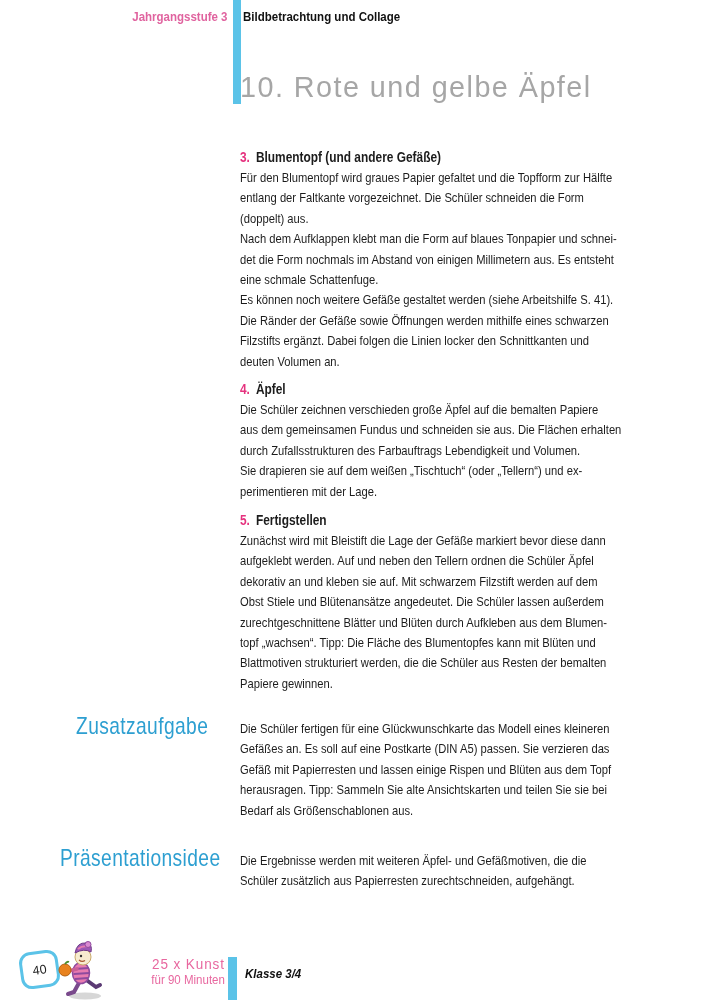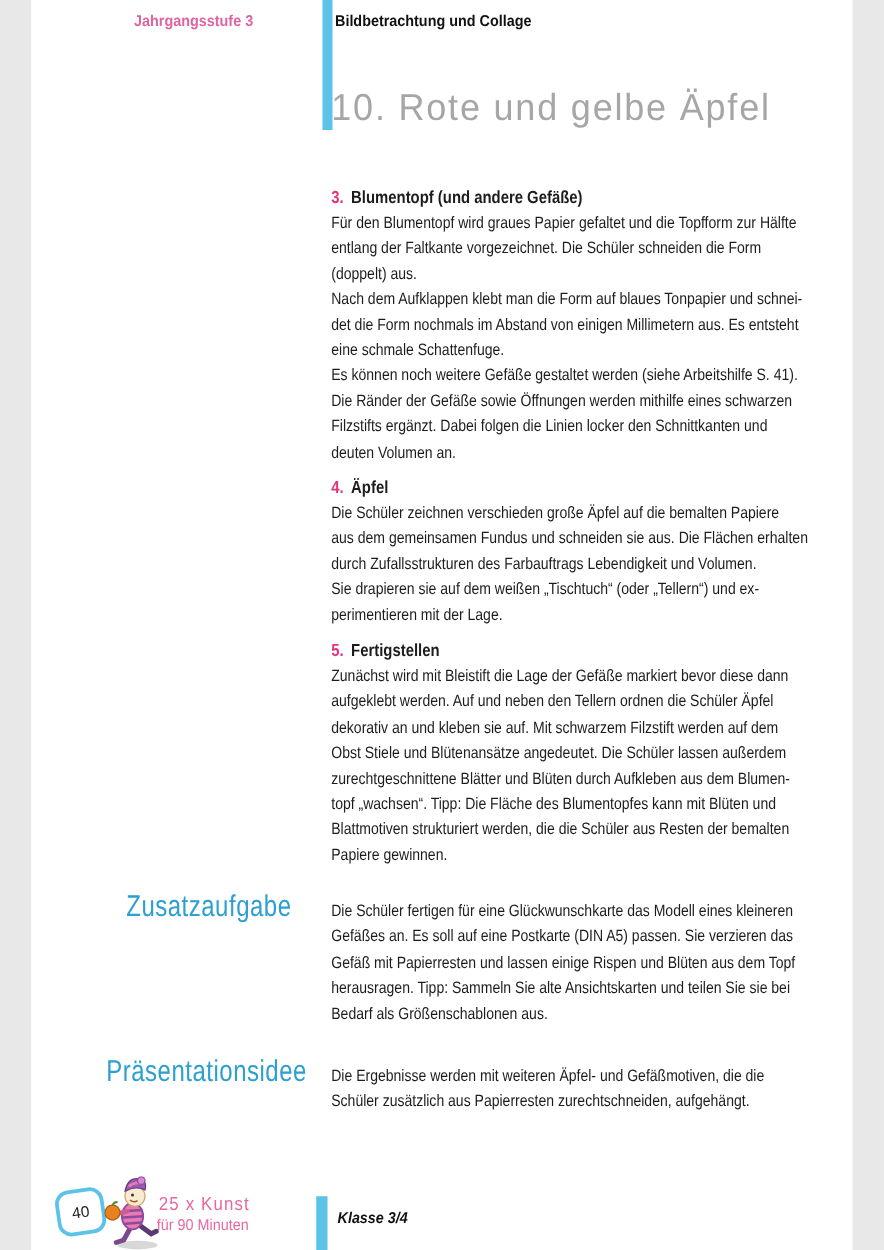--- a/index.html
+++ b/index.html
@@ -1,17 +1,17 @@
 <!DOCTYPE html>
 <html><head>
 <meta charset="utf-8">
 <style>
   html,body{margin:0;padding:0;background:#e8e8e8;}
   .page{
-    position:relative;width:657px;height:1000px;margin:0 auto;
+    position:relative;width:707px;height:1000px;margin:0 auto;
     background:#ffffff;overflow:hidden;
     font-family:"Liberation Sans",sans-serif;color:#1c1c1c;
   }
 
   
   .grade-label{
     position:absolute;top:10px;right:479px;
     font-size:12.5px;font-weight:bold;color:#e0639f;
     white-space:nowrap;transform:scaleX(.92);transform-origin:100% 0;
   }
@@ -58,21 +58,21 @@
   
   .page-badge{
     position:absolute;left:20px;top:951px;width:33px;height:31px;
     border:3.5px solid #5bc3e8;border-radius:11px;background:#fff;
     transform:rotate(-8deg);
     display:flex;align-items:center;justify-content:center;
     font-size:12.5px;color:#222;
   }
   .mascot{position:absolute;left:55px;top:941px;width:52px;height:59px;}
   .series-block{
-    position:absolute;right:482px;top:955px;text-align:left;white-space:nowrap;
+    position:absolute;right:482px;top:955px;text-align:right;white-space:nowrap;
   }
   .series-title{
     font-size:15px;color:#e8679f;letter-spacing:1px;line-height:17px;
     transform:scaleX(.9);transform-origin:100% 0;
   }
   .series-subtitle{
     font-size:12.5px;color:#e8679f;line-height:16px;
     transform:scaleX(.92);transform-origin:100% 0;
   }
   .footer-bar{

